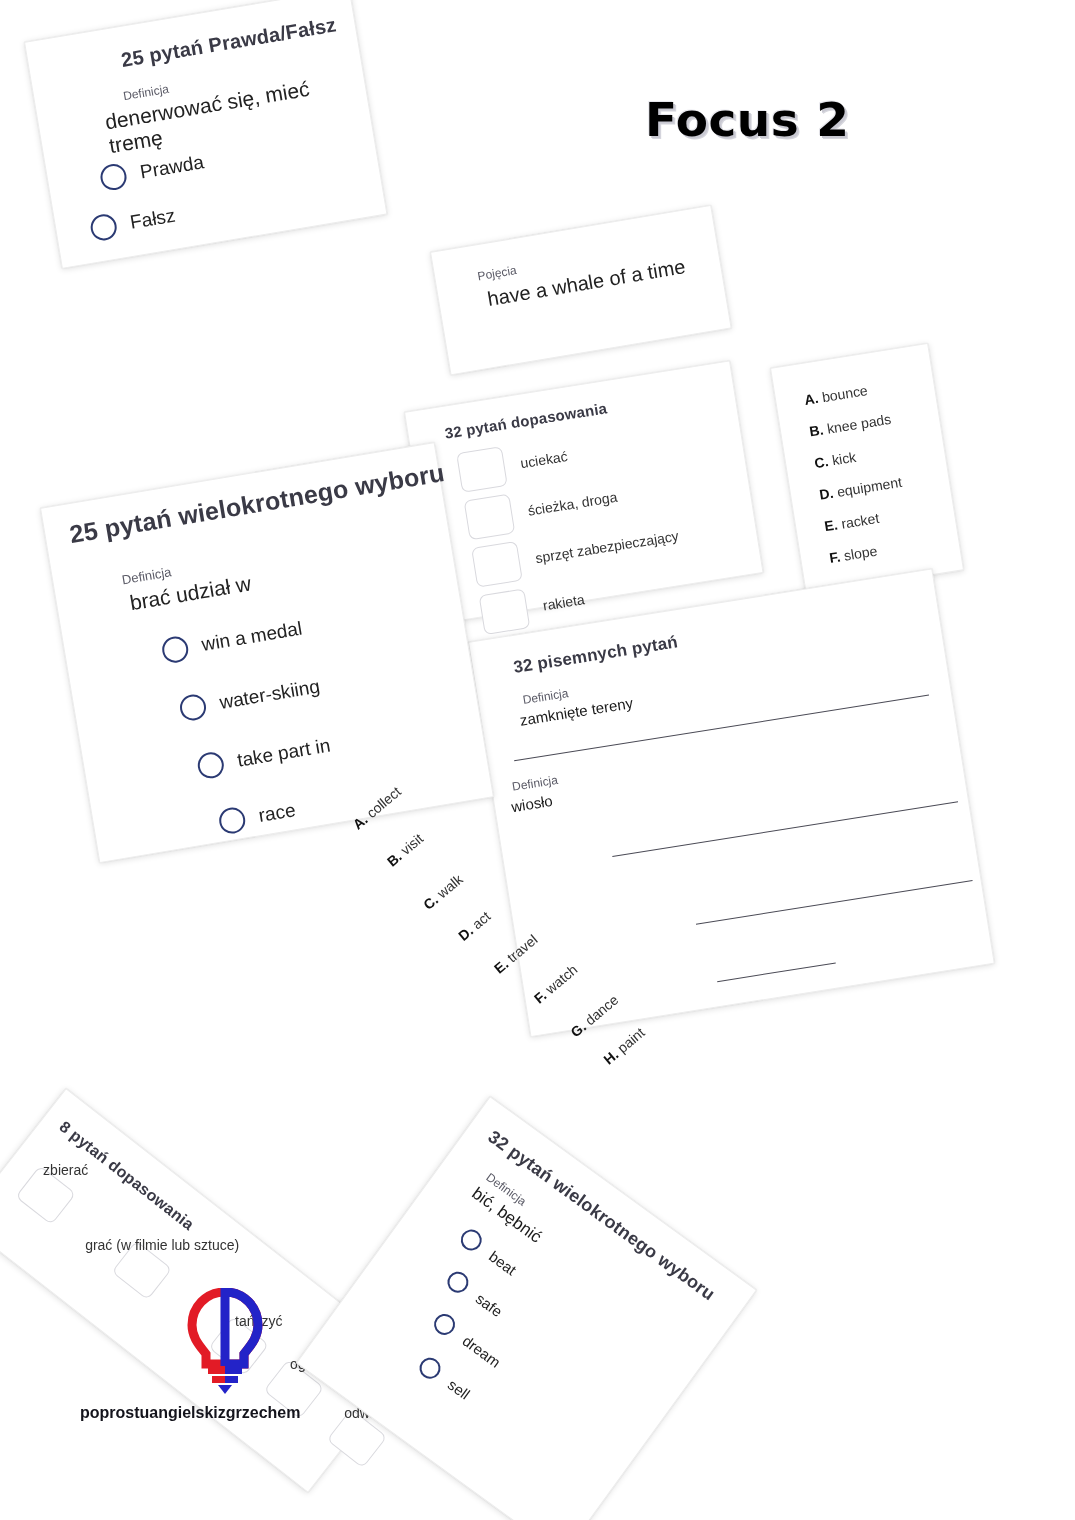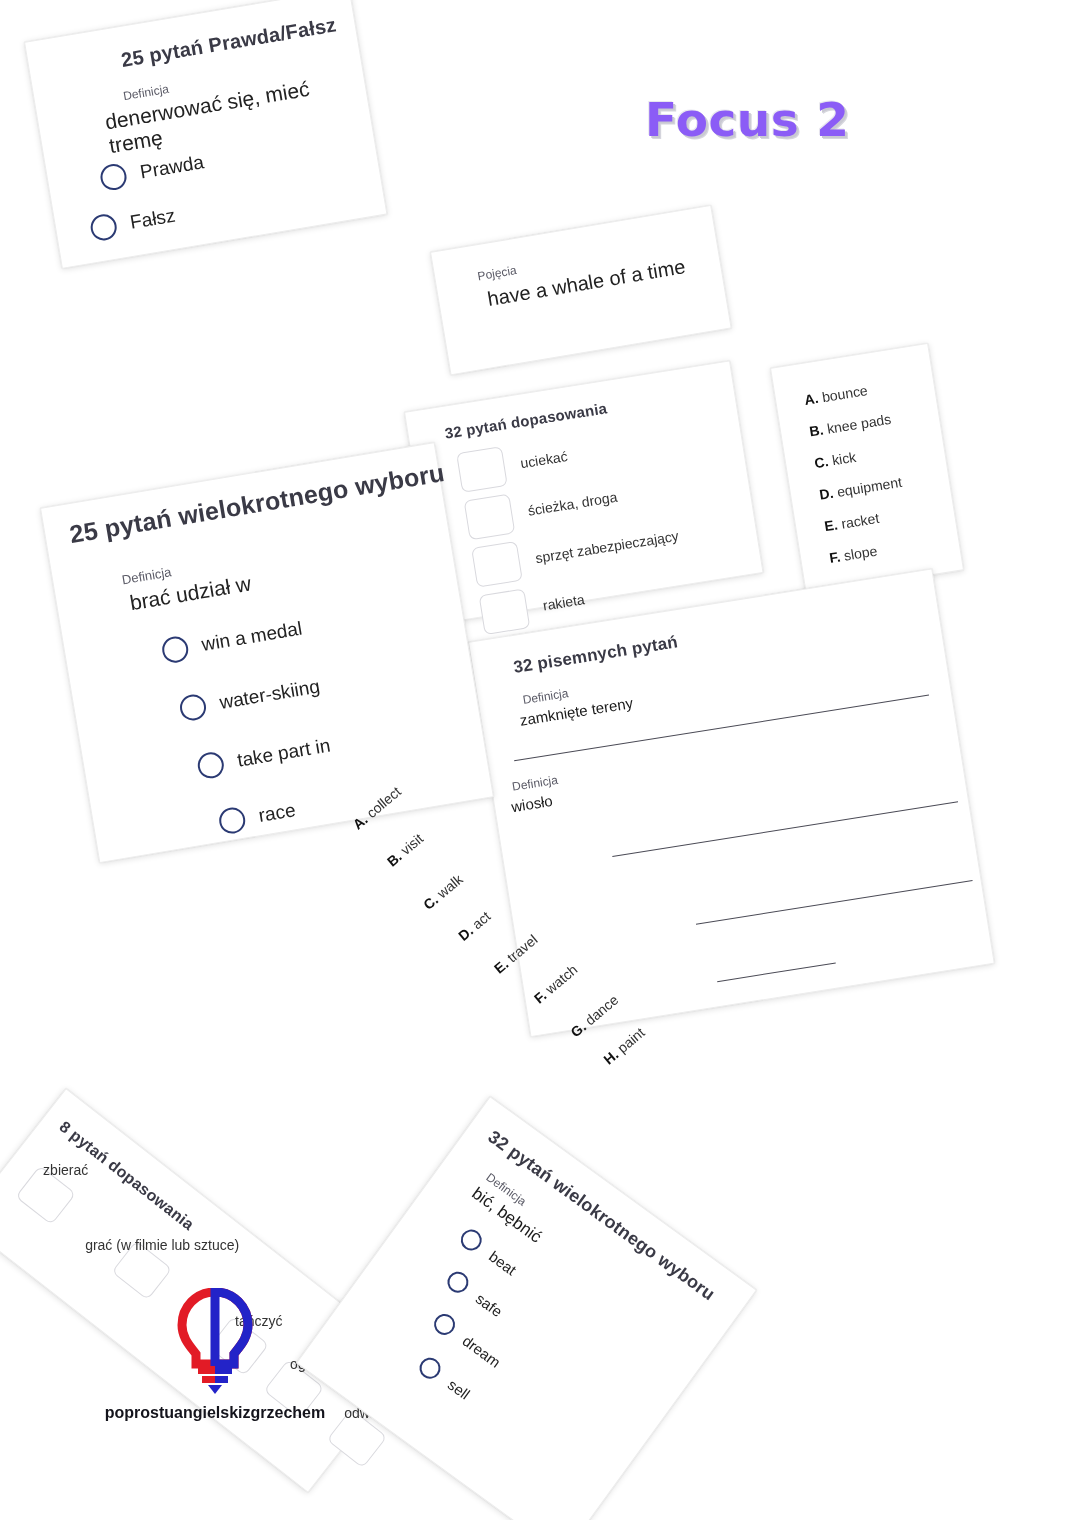--- a/index.html
+++ b/index.html
@@ -98,36 +98,35 @@
     height: 1px;
   }
 
   
   #focus-logo {
     position: absolute;
     left: 645px;
     top: 92px;
     font-size: 47px;
     font-weight: bold;
-    color: #8b5cf6;
+    color: #000000;
     letter-spacing: 0.5px;
     text-shadow:
       2px 2px 0 #c9c9d2,
       3px 3px 0 #d7d7de,
       -1px -1px 0 #e8e8ee;
     font-family: "DejaVu Sans", sans-serif;
   }
 
   
   #brand {
     position: absolute;
-    left: 70px;
+    left: 80px;
     top: 1288px;
     width: 290px;
-    text-align: center;
   }
   #brand .bulb {
     width: 86px;
     height: 108px;
     margin: 0 auto;
     position: relative;
   }
   #brand .brand-text {
     margin-top: 8px;
     font-size: 16px;

